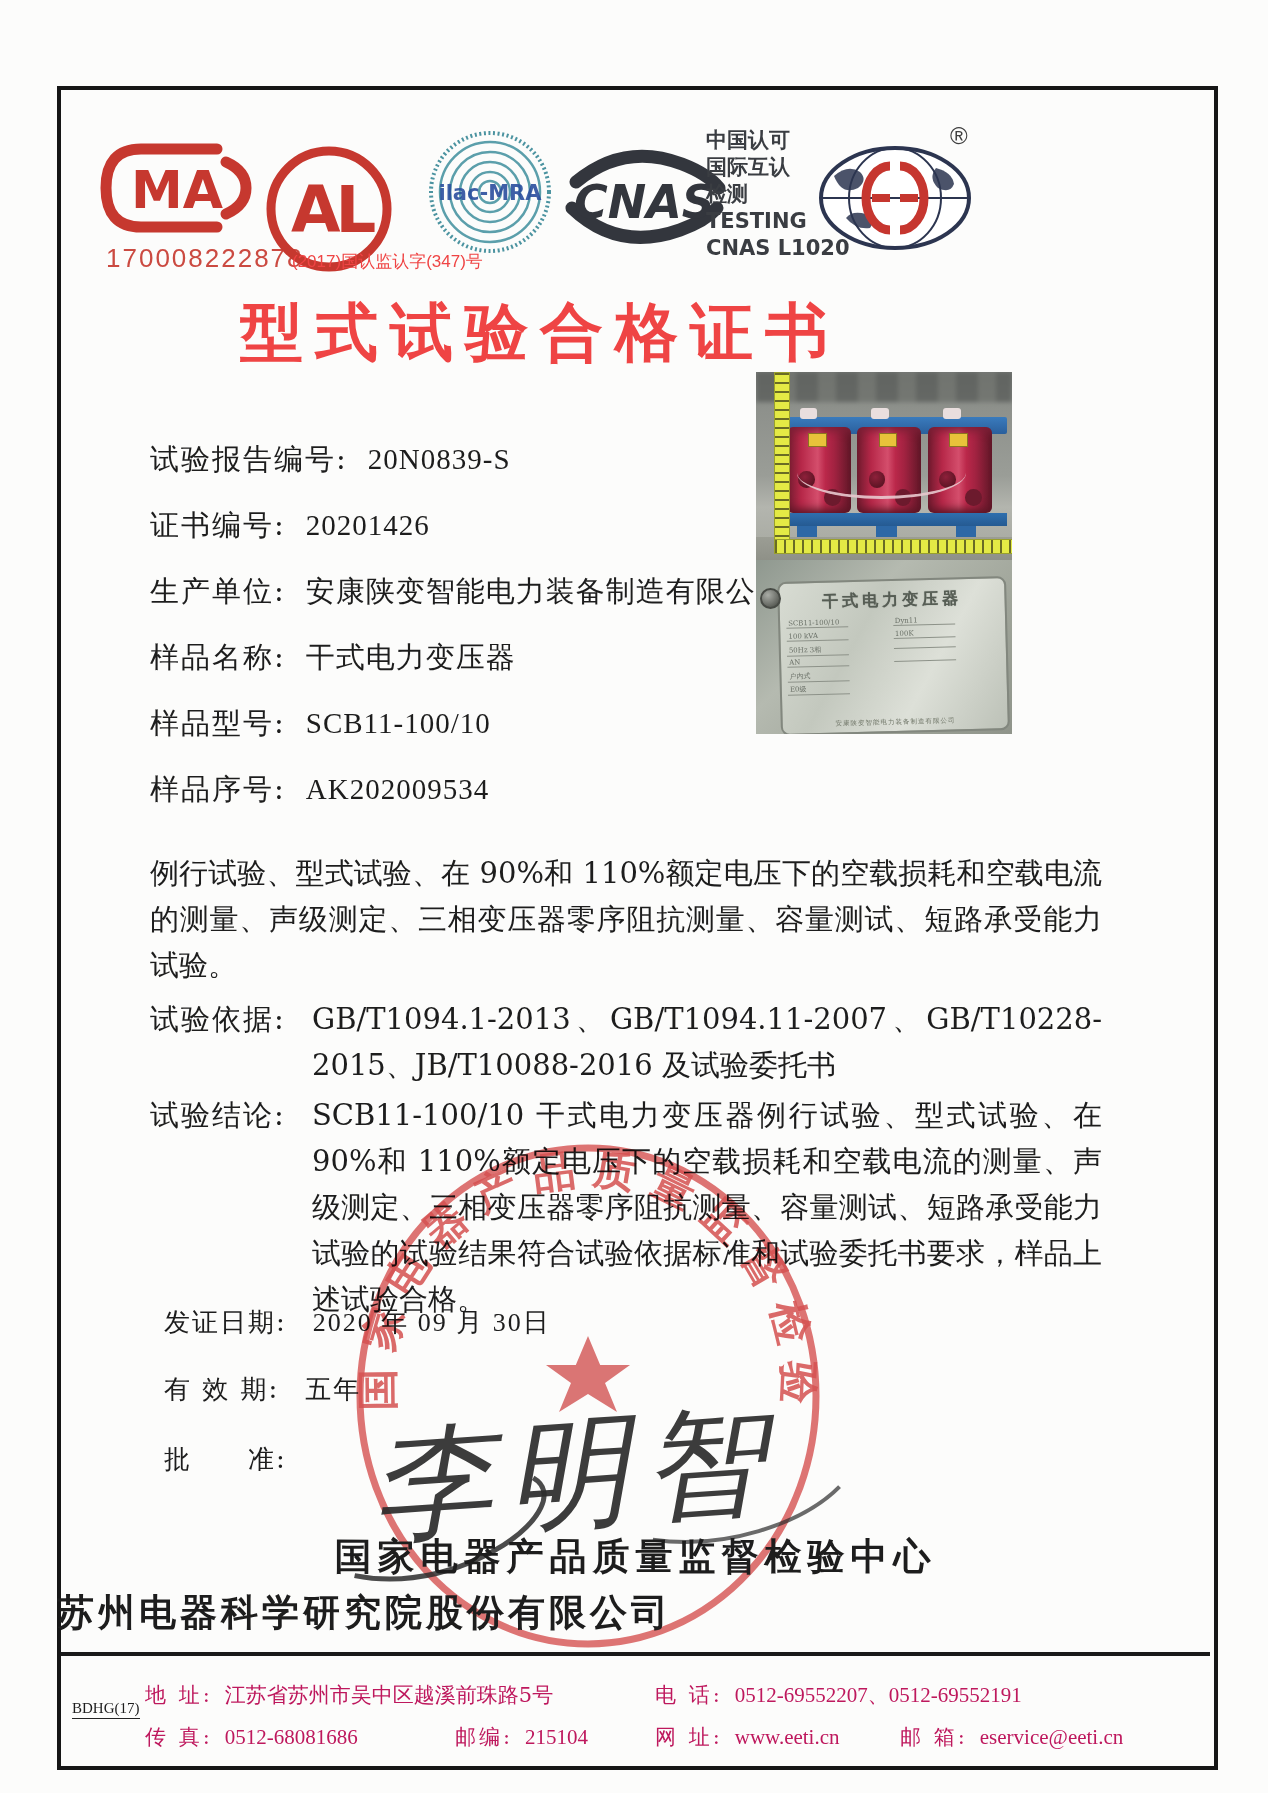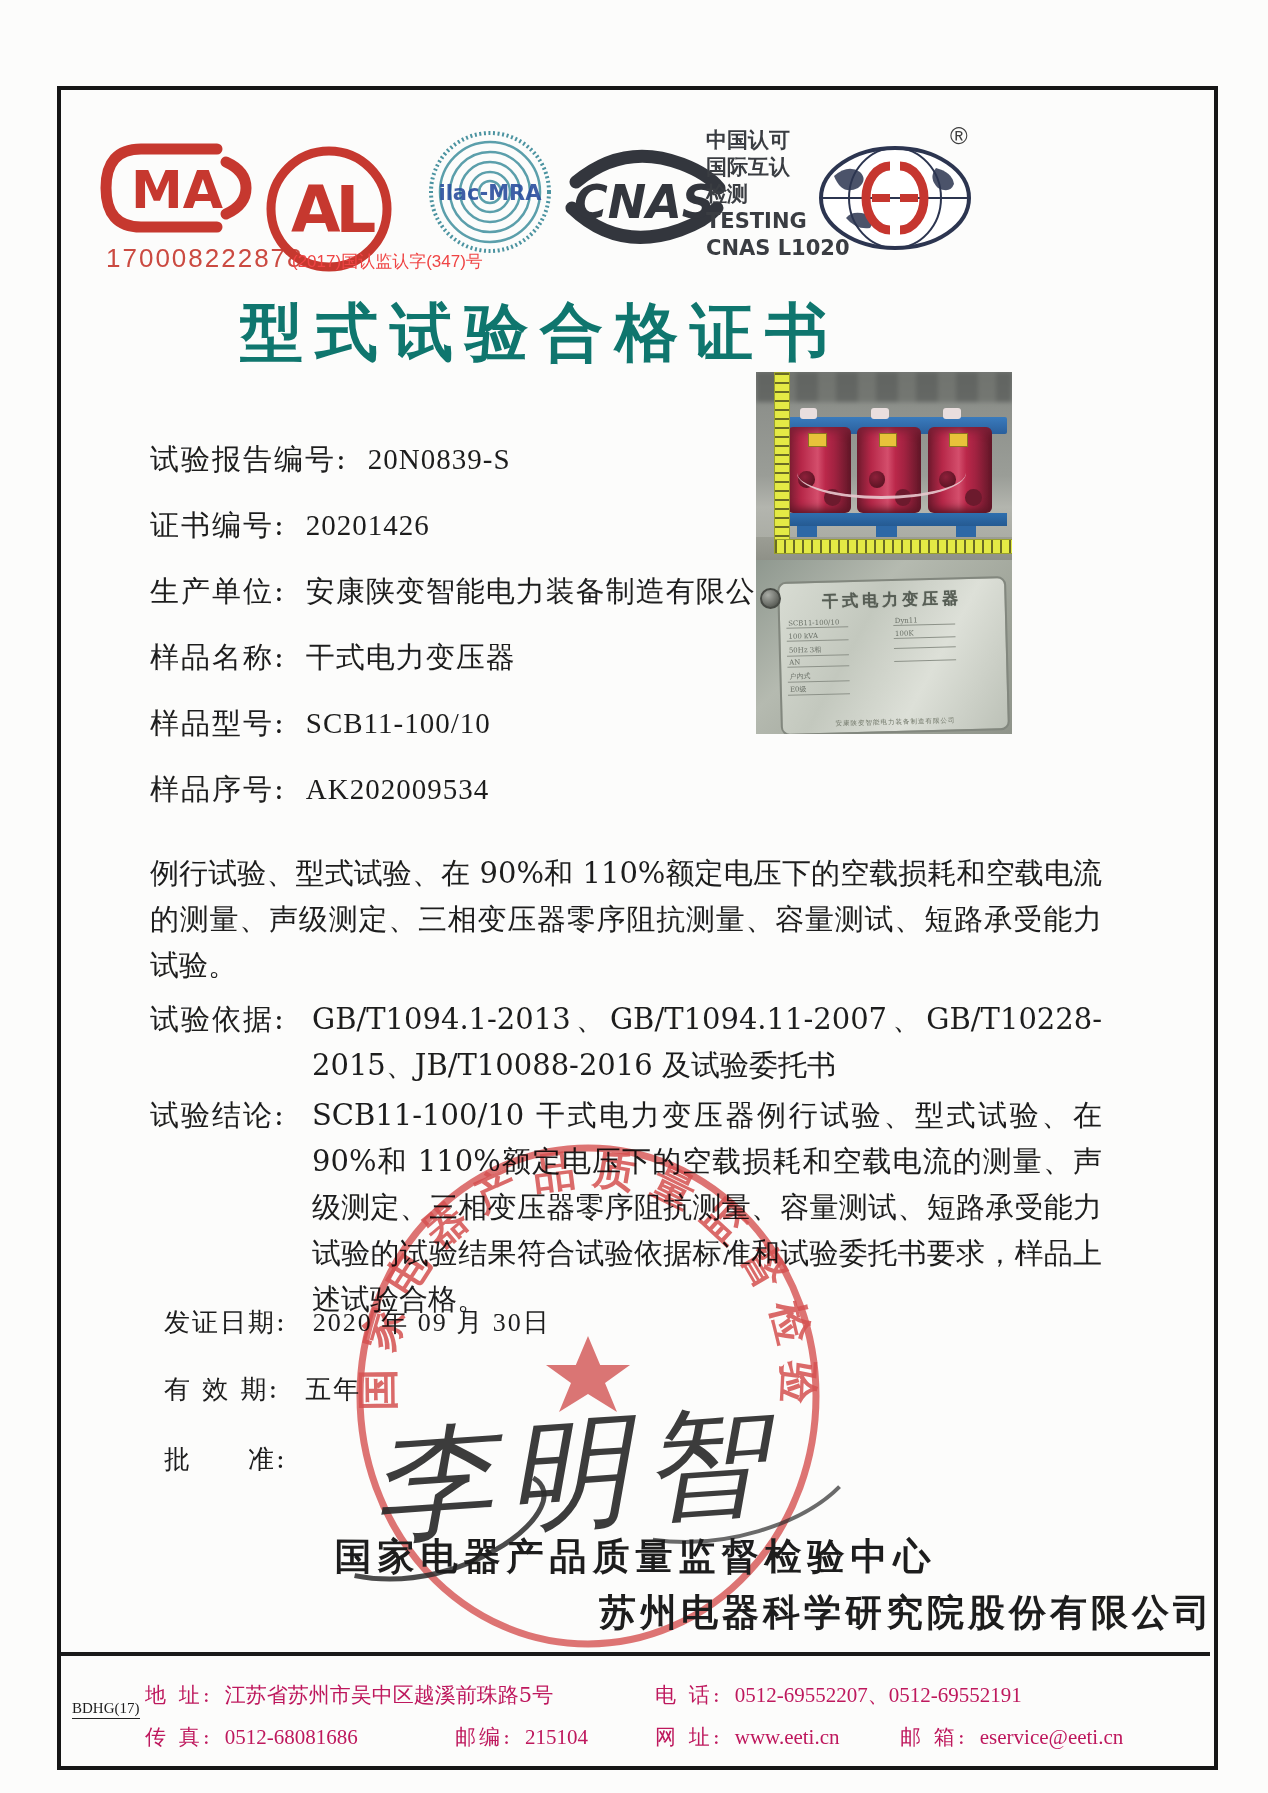--- a/index.html
+++ b/index.html
@@ -14,38 +14,38 @@
   }
   .abs{position:absolute;}
   .cma-number{left:106px;top:243px;font-size:26px;letter-spacing:2px;font-family:"Liberation Sans",sans-serif;color:#cb4a41;}
   .al-caption{left:292px;top:250px;font-size:17px;color:#ef4444;font-family:"Liberation Sans",sans-serif;}
   .cnas-lines{left:706px;top:127px;font-size:21px;line-height:27px;color:#3a3d42;font-family:"DejaVu Sans",sans-serif;font-weight:bold;}
   .regmark{left:950px;top:122px;font-size:24px;color:#3f3f3f;font-family:"Liberation Sans",sans-serif;}
   
   .title{
     left:120px;top:290px;width:840px;text-align:center;
     font-family:"DejaVu Sans",sans-serif;font-weight:900;
-    font-size:63px;letter-spacing:12px;color:#0f766e;
+    font-size:63px;letter-spacing:12px;color:#ef4444;
   }
   
   .field{left:150px;font-size:29px;white-space:nowrap;}
   .field .lbl{letter-spacing:2px;margin-top:20px;}
   .field .val{margin-left:20px;font-family:"Liberation Serif",serif;letter-spacing:1px;}
   
   .para{left:150px;width:952px;display:flex;font-size:29px;line-height:46px;}
   .para .lbl{flex:0 0 162px;letter-spacing:2px;}
   .para .txt{flex:1;text-align:justify;}
   
   .issue{left:164px;font-size:26px;white-space:nowrap;}
   .issue .lbl{letter-spacing:2px;}
   .issue .val{margin-left:26px;font-family:"Liberation Serif",serif;letter-spacing:2px;}
   
   .note{left:170px;top:1494px;font-size:23px;letter-spacing:1px;}
   .org1{left:57px;top:1532px;width:1157px;text-align:center;font-size:37px;font-weight:bold;letter-spacing:6px;}
-  .org2{left:57px;top:1588px;width:1157px;text-align:right;font-size:37px;font-weight:bold;letter-spacing:4px;}
+  .org2{left:57px;top:1588px;width:1157px;text-align:left;font-size:37px;font-weight:bold;letter-spacing:4px;}
   .divider{left:60px;top:1652px;width:1150px;height:4px;background:#1a1a1a;}
   .fitem{position:absolute;font-size:21px;white-space:nowrap;color:#be185d;}
   .fitem .flbl{letter-spacing:3px;}
   .fitem .fval{margin-left:12px;font-family:"Liberation Serif",serif;}
   .formcode{left:72px;top:1700px;font-size:15px;font-family:"Liberation Serif",serif;border-bottom:1.5px solid #222;padding-bottom:1px;}
   
   .photo{left:756px;top:372px;width:256px;height:362px;}
   .photo-top{
     position:absolute;left:0;top:0;width:256px;height:188px;overflow:hidden;
     background:linear-gradient(180deg,#787b78 0%,#8d908b 18%,#9a9d97 55%,#b3b5ae 72%,#a5a79f 100%);

